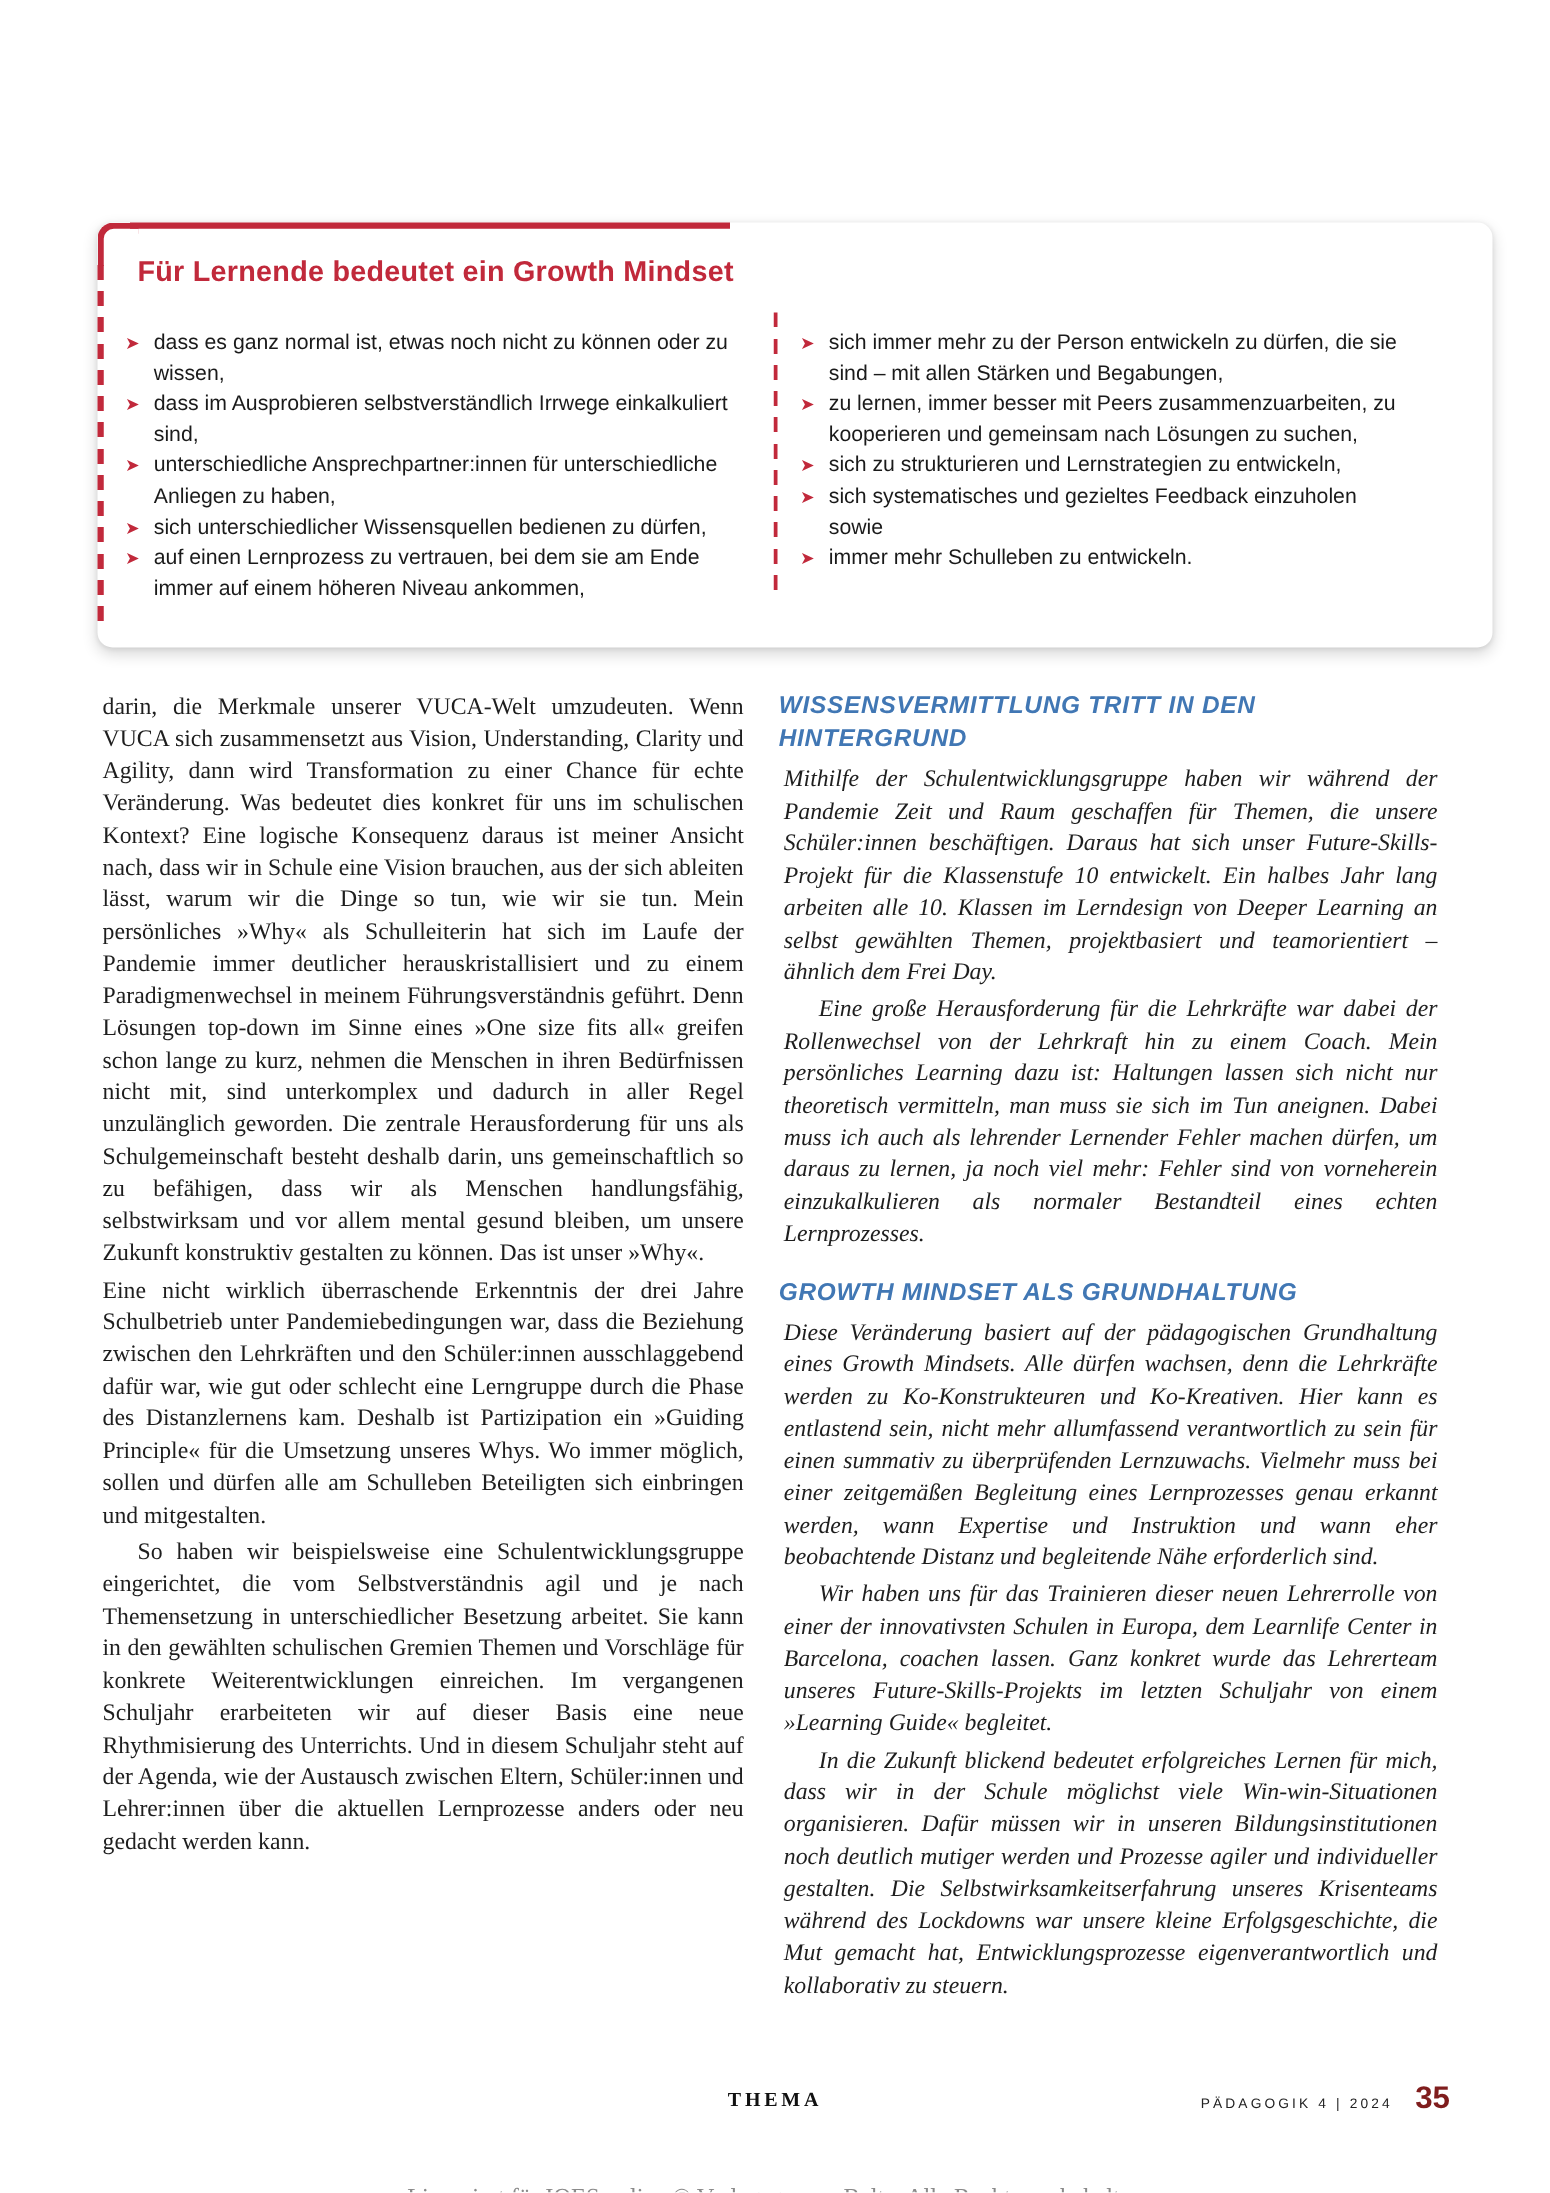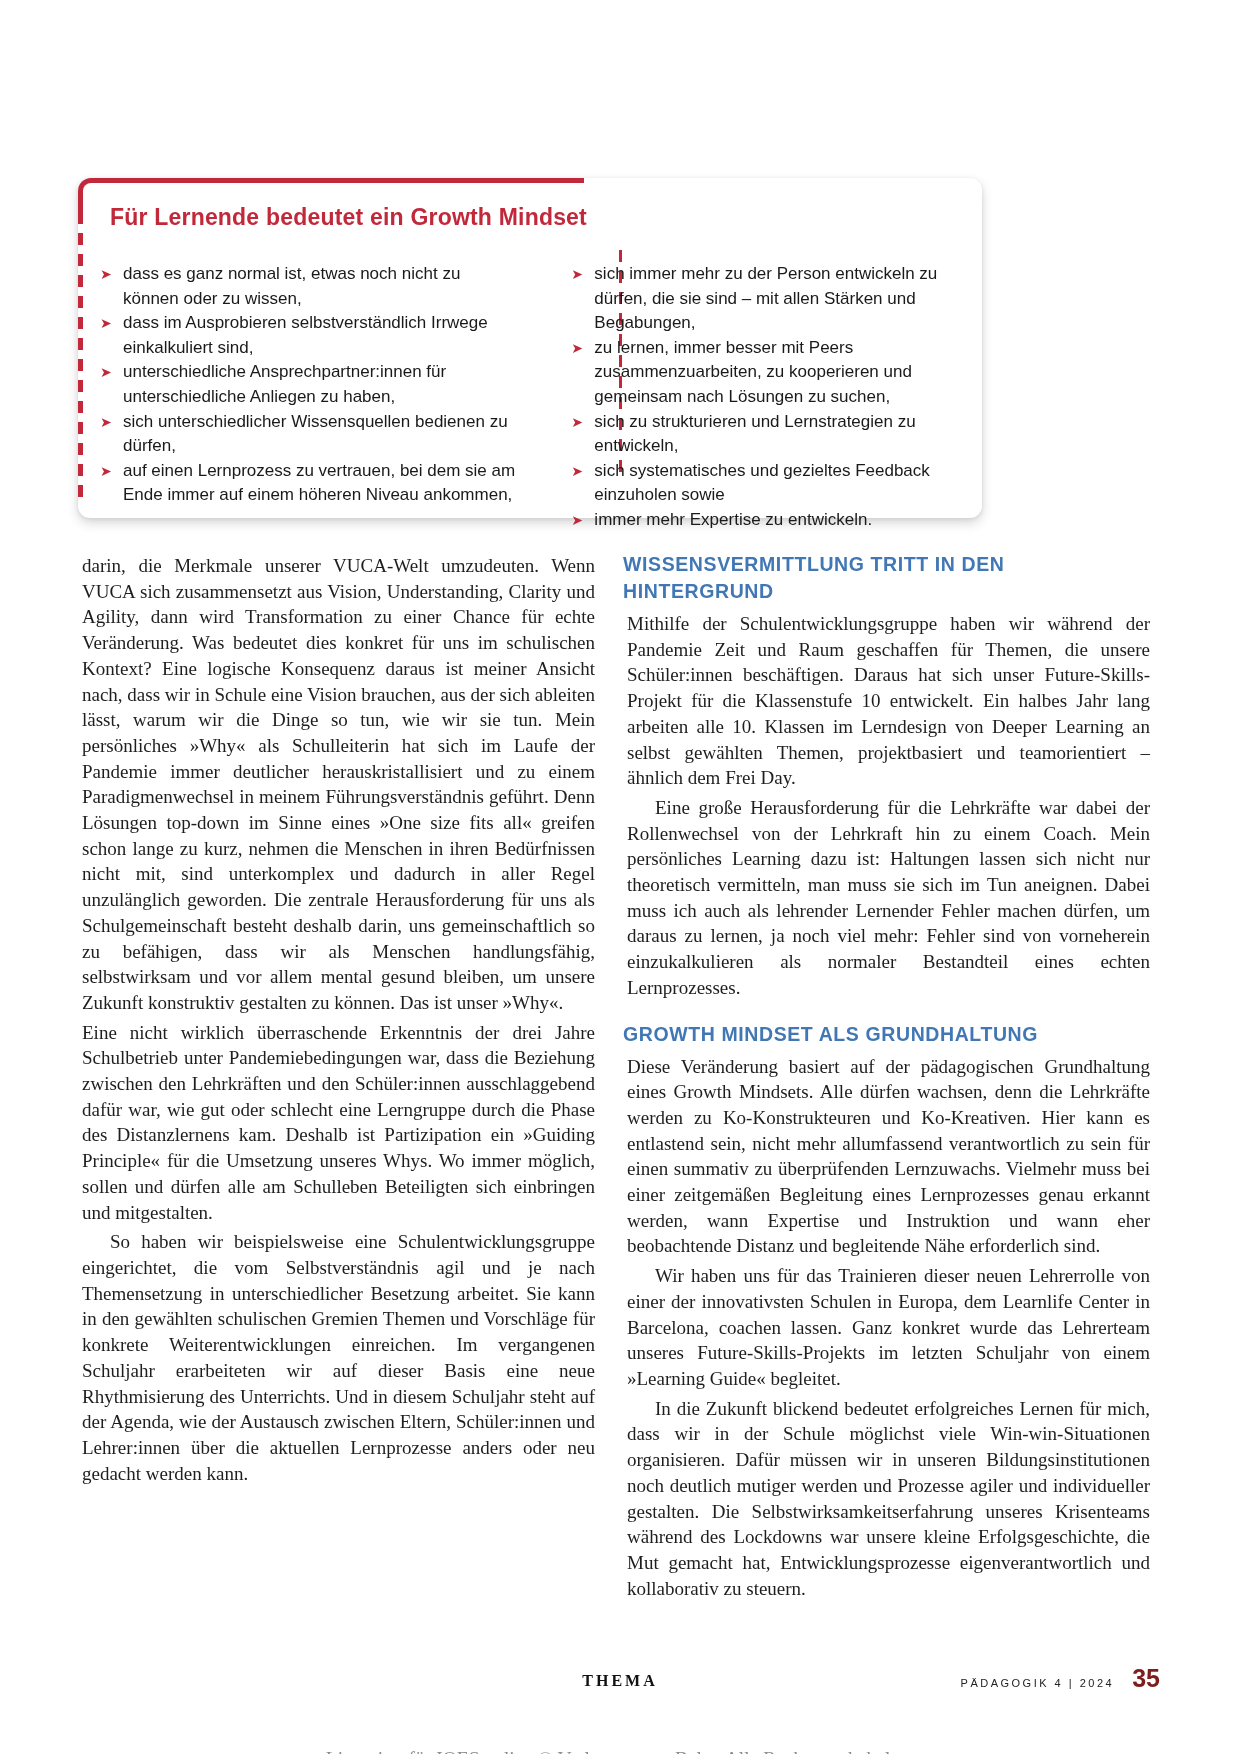--- a/index.html
+++ b/index.html
@@ -1,20 +1,20 @@
 <!DOCTYPE html>
 <html lang="de"><head>
 <meta charset="utf-8">
 <style>
   html,body{margin:0;padding:0;background:#ffffff;}
   .page{position:relative;width:1240px;height:1754px;background:#ffffff;overflow:hidden;
         font-family:"Liberation Sans",sans-serif;color:#1e1e1e;}
 
   
-  .infobox{position:absolute;left:78px;top:178px;width:904px;height:340px;
+  .infobox{position:absolute;left:78px;top:178px;width:1116px;height:340px;
            background:#ffffff;border-radius:12px;
            box-shadow:0 5px 12px rgba(0,0,0,.16),0 1px 4px rgba(0,0,0,.08);}
   .box-corner{position:absolute;top:0;left:0;width:28px;height:30px;
               border-top:5px solid #c1293b;border-left:5px solid #c1293b;
               border-top-left-radius:13px;}
   .box-topline{position:absolute;top:0;left:26px;height:5px;width:480px;background:#c1293b;}
   .box-leftdash{position:absolute;top:34px;left:0;width:5px;height:292px;
                 background:repeating-linear-gradient(180deg,#c1293b 0 12px,transparent 12px 21px);}
   .box-divider{position:absolute;left:541px;top:72px;width:3px;height:222px;
                background:repeating-linear-gradient(180deg,#c1293b 0 12px,transparent 12px 21px);}
@@ -24,21 +24,21 @@
   .bullets{list-style:none;margin:0;padding:0;}
   .bullets.left{margin-left:22px;width:487px;}
   .bullets.right{margin-left:53px;width:478px;}
   .bullet{display:flex;align-items:flex-start;font-size:17px;line-height:24.6px;color:#1a1a1a;}
   .bullet .arrow{flex:0 0 14px;color:#c1293b;font-size:14px;line-height:24.6px;margin-right:9px;}
 
   
   .col{position:absolute;top:549px;font-family:"Liberation Serif",serif;
        font-size:19px;line-height:25.7px;text-align:justify;color:#1e1e1e;}
   .col-left{left:78px;width:521px;}
-  .col-right{left:623px;width:531px;}
+  .col-right{left:623px;width:531px;font-style:italic;}
   .col p{margin:4px;hyphens:auto;-webkit-hyphens:auto;}
   .col p.indent{text-indent:28px;}
   .col h3{font-family:"Liberation Sans",sans-serif;color:#4177b4;font-size:19.5px;
           font-weight:bold;letter-spacing:.6px;line-height:27px;margin:20px 0 6px 0;
           text-align:left;}
   .col h3.first{margin-top:2px;}
 
   
   .footer-center{position:absolute;top:1672px;left:0;width:100%;text-align:center;}
   .footer-section{font-size:16px;font-weight:bold;letter-spacing:3px;color:#111;font-family:Liberation Serif, serif;}
@@ -94,21 +94,21 @@
         <li class="bullet">
           <span class="arrow">➤</span>
           <span>sich zu strukturieren und Lernstrategien zu entwickeln,</span>
         </li>
         <li class="bullet">
           <span class="arrow">➤</span>
           <span>sich systematisches und gezieltes Feedback einzuholen sowie</span>
         </li>
         <li class="bullet">
           <span class="arrow">➤</span>
-          <span>immer mehr Expertise zu entwickeln.</span>
+          <span>immer mehr Schulleben zu entwickeln.</span>
         </li>
       </ul>
     </div>
   </div>
 
   <div class="col col-left">
     <p lang="de">darin, die Merkmale unserer VUCA-Welt umzudeuten. Wenn VUCA sich zusammensetzt aus Vision, Understanding, Clarity und Agility, dann wird Transformation zu einer Chance für echte Veränderung. Was bedeutet dies konkret für uns im schulischen Kontext? Eine logische Konsequenz daraus ist meiner Ansicht nach, dass wir in Schule eine Vision brauchen, aus der sich ableiten lässt, warum wir die Dinge so tun, wie wir sie tun. Mein persönliches »Why« als Schulleiterin hat sich im Laufe der Pandemie immer deutlicher herauskristallisiert und zu einem Paradigmenwechsel in meinem Führungsverständnis geführt. Denn Lösungen top-down im Sinne eines »One size fits all« greifen schon lange zu kurz, nehmen die Menschen in ihren Bedürfnissen nicht mit, sind unterkomplex und dadurch in aller Regel unzulänglich geworden. Die zentrale Herausforderung für uns als Schulgemeinschaft besteht deshalb darin, uns gemeinschaftlich so zu befähigen, dass wir als Menschen handlungsfähig, selbstwirksam und vor allem mental gesund bleiben, um unsere Zukunft konstruktiv gestalten zu können. Das ist unser »Why«.</p>
     <p lang="de">Eine nicht wirklich überraschende Erkenntnis der drei Jahre Schulbetrieb unter Pandemiebedingungen war, dass die Beziehung zwischen den Lehrkräften und den Schüler:innen ausschlaggebend dafür war, wie gut oder schlecht eine Lerngruppe durch die Phase des Distanzlernens kam. Deshalb ist Partizipation ein »Guiding Principle« für die Umsetzung unseres Whys. Wo immer möglich, sollen und dürfen alle am Schulleben Beteiligten sich einbringen und mitgestalten.</p>
     <p lang="de" class="indent">So haben wir beispielsweise eine Schulentwicklungsgruppe eingerichtet, die vom Selbstverständnis agil und je nach Themensetzung in unterschiedlicher Besetzung arbeitet. Sie kann in den gewählten schulischen Gremien Themen und Vorschläge für konkrete Weiterentwicklungen einreichen. Im vergangenen Schuljahr erarbeiteten wir auf dieser Basis eine neue Rhythmisierung des Unterrichts. Und in diesem Schuljahr steht auf der Agenda, wie der Austausch zwischen Eltern, Schüler:innen und Lehrer:innen über die aktuellen Lernprozesse anders oder neu gedacht werden kann.</p>
   </div>

